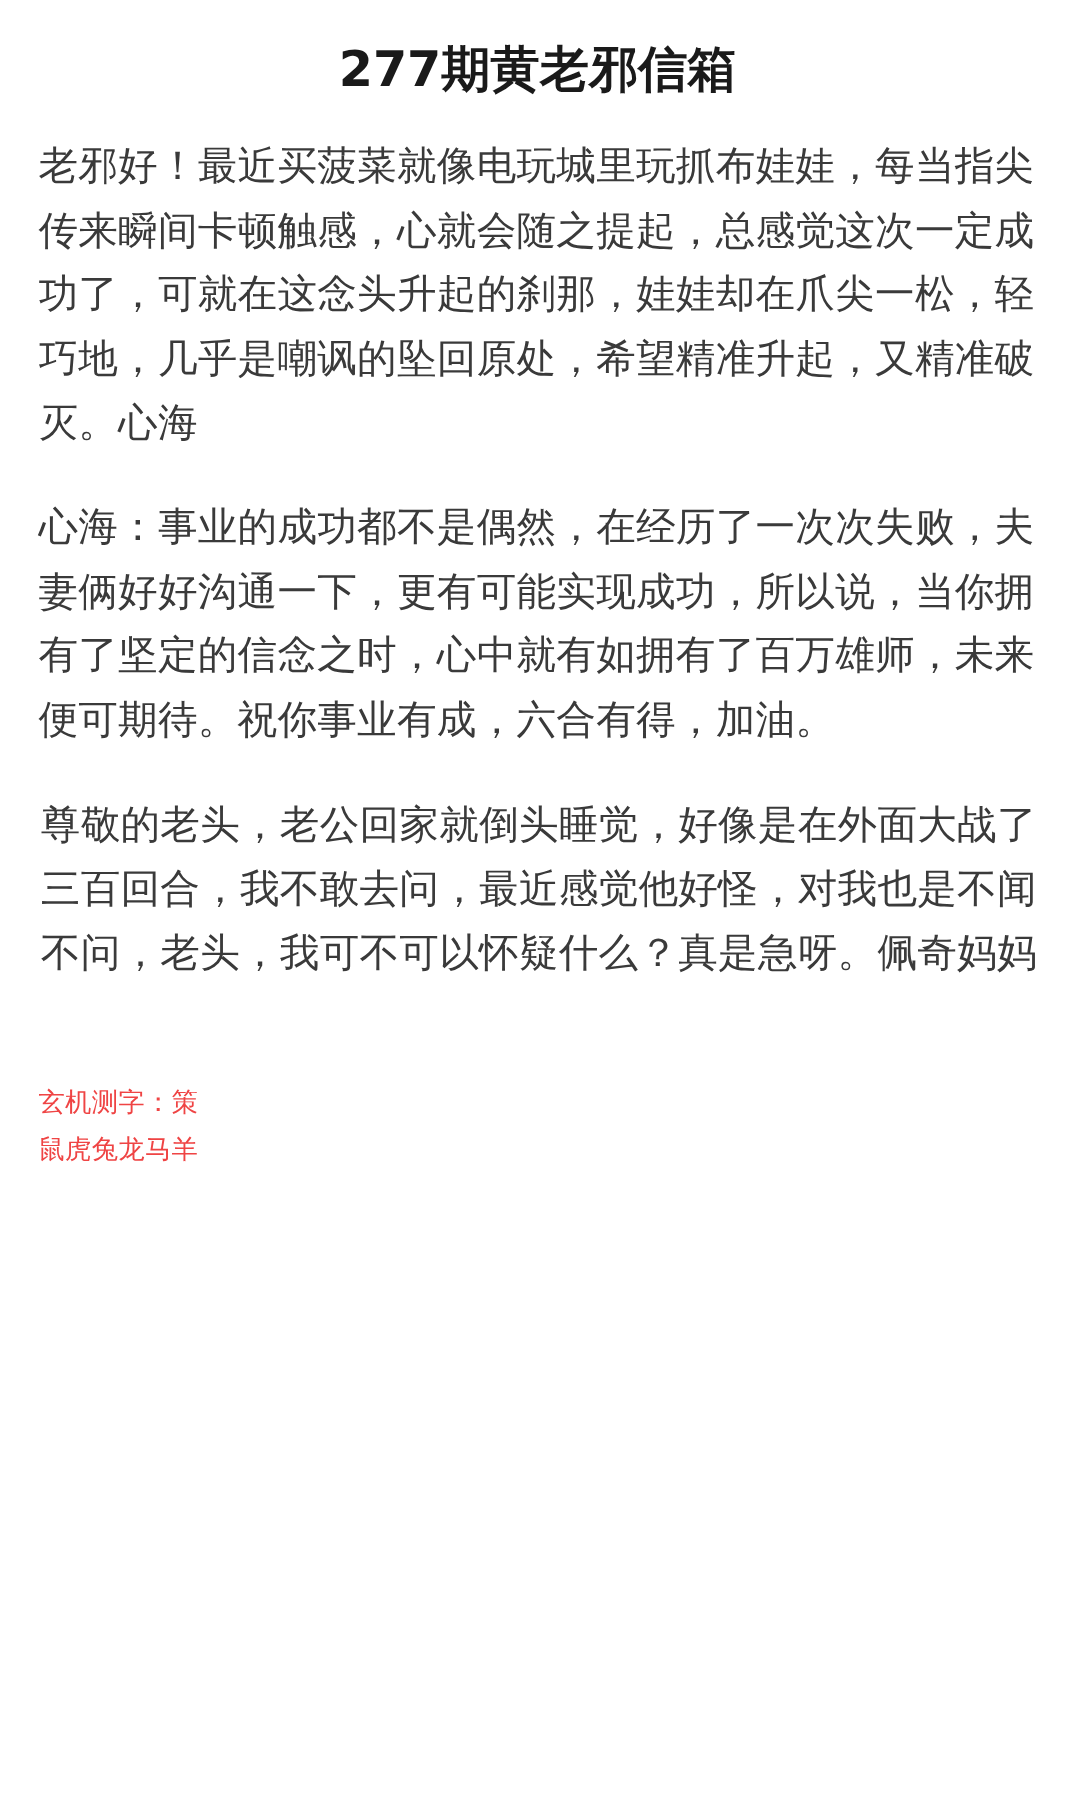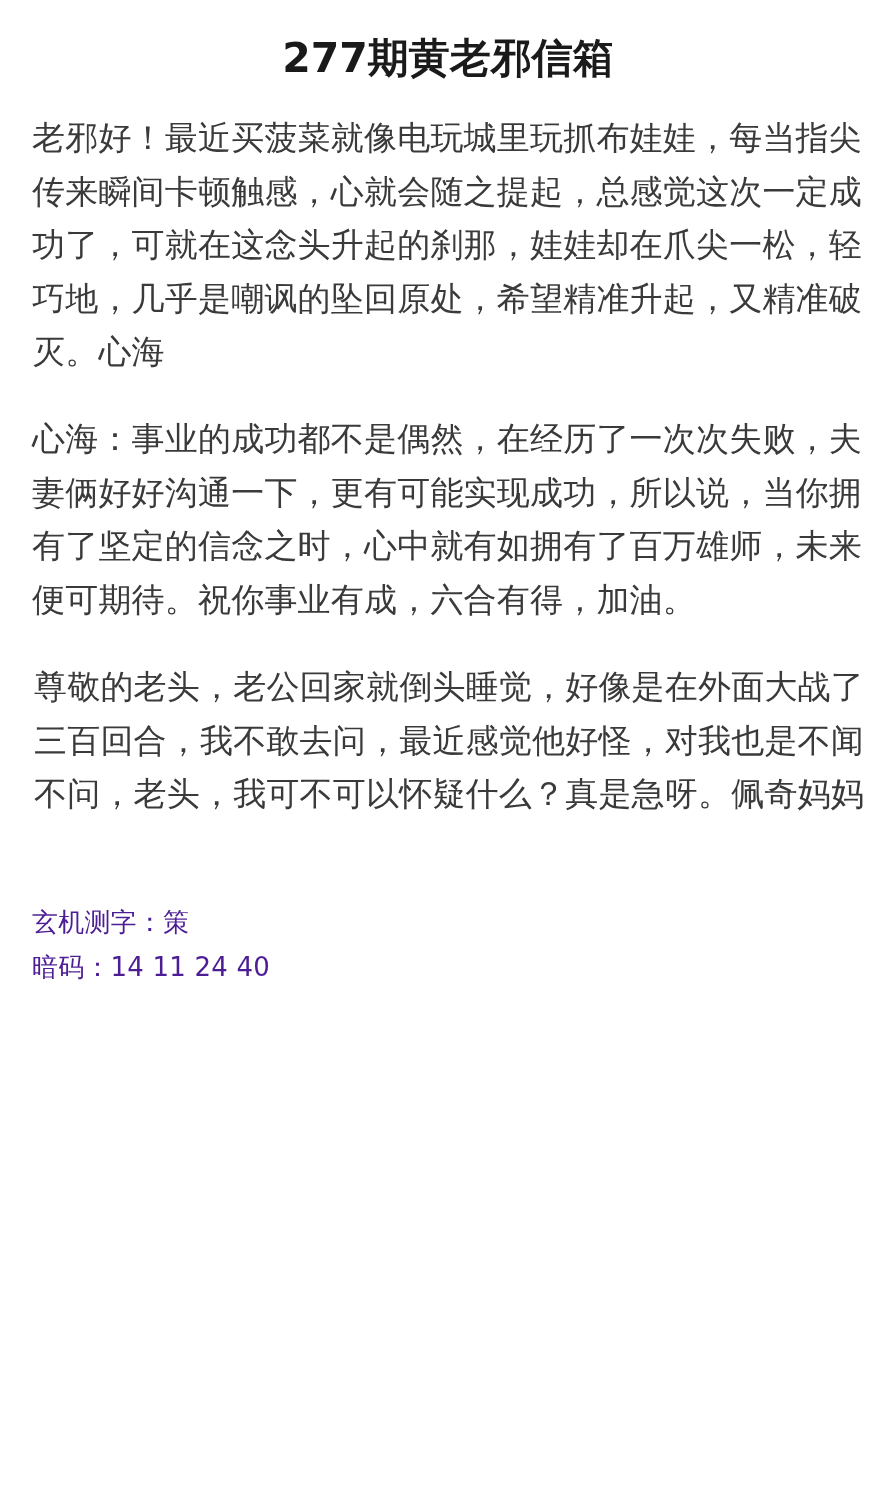--- a/index.html
+++ b/index.html
@@ -43,23 +43,23 @@
     margin-bottom: 30px;
     text-align: right;
   }
   .spacer-block {
     height: 42px;
   }
   .footer-block {
     margin-top: 10px;
   }
   .footer-line {
-    font-size: 26px;
+    font-size: 22px;
     line-height: 1.5;
-    color: #4c1d95;
+    color: #ef4444;
     margin: 0 0 6px 0;
     letter-spacing: 0.2px;
   }
 </style>
 </head>
 <body>
 
 <div class="page">
 
   <h1 class="doc-title">277期黄老邪信箱</h1>
@@ -68,16 +68,16 @@
 
   <p class="para">心海：事业的成功都不是偶然，在经历了一次次失败，夫妻俩好好沟通一下，更有可能实现成功，所以说，当你拥有了坚定的信念之时，心中就有如拥有了百万雄师，未来便可期待。祝你事业有成，六合有得，加油。</p>
 
   <p class="para tight">尊敬的老头，老公回家就倒头睡觉，好像是在外面大战了三百回合，我不敢去问，最近感觉他好怪，对我也是不闻不问，老头，我可不可以怀疑什么？真是急呀。佩奇妈妈</p>
 
 
   <div class="spacer-block"></div>
 
   <div class="footer-block">
     <p class="footer-line">玄机测字：策</p>
-    <p class="footer-line">暗码：14 11 24 40</p>
+    <p class="footer-line">鼠虎兔龙马羊</p>
   </div>
 
 </div>
 
 </body></html>

